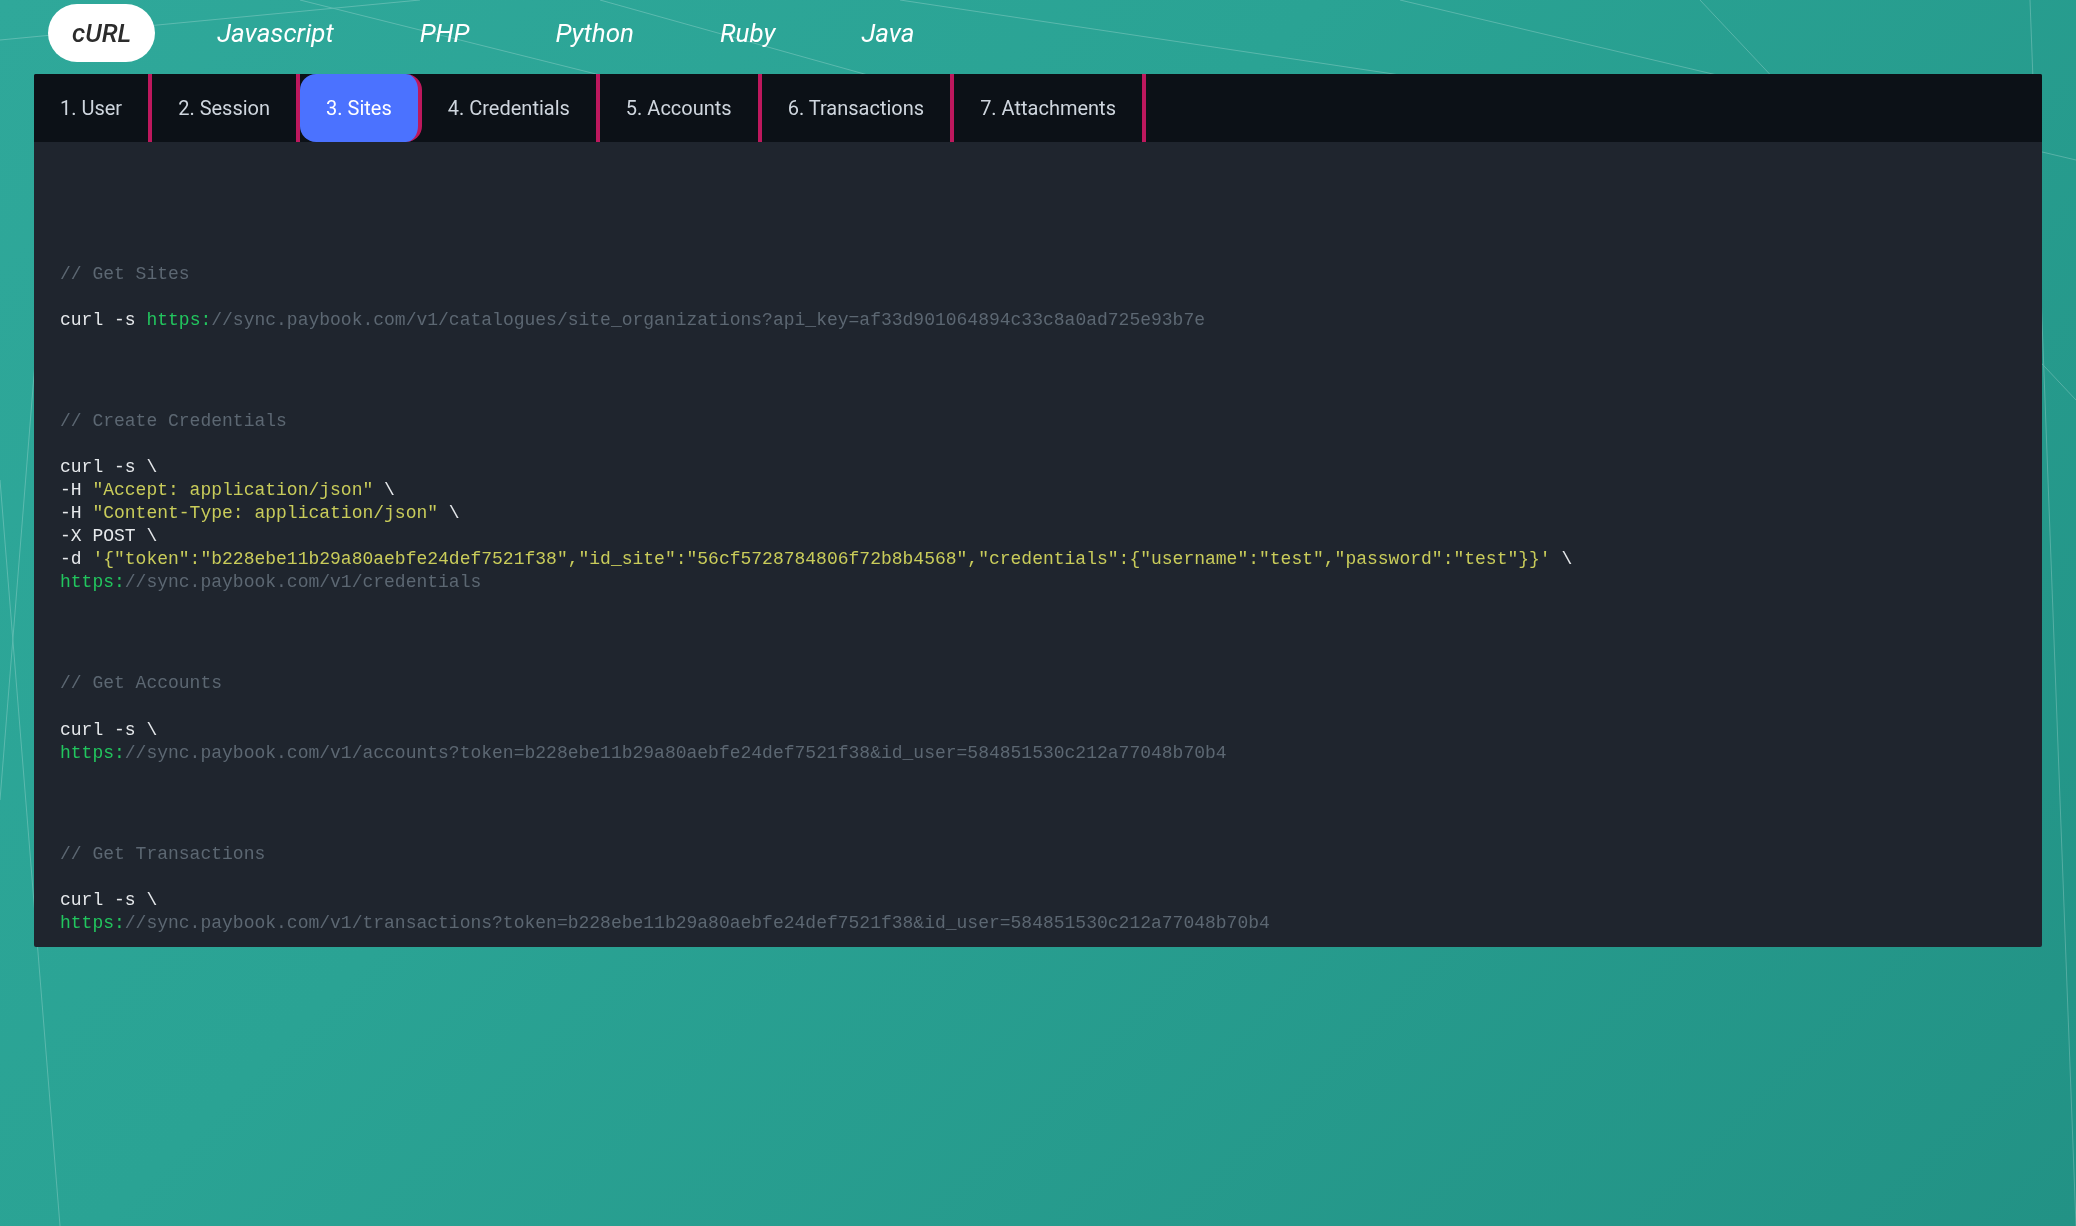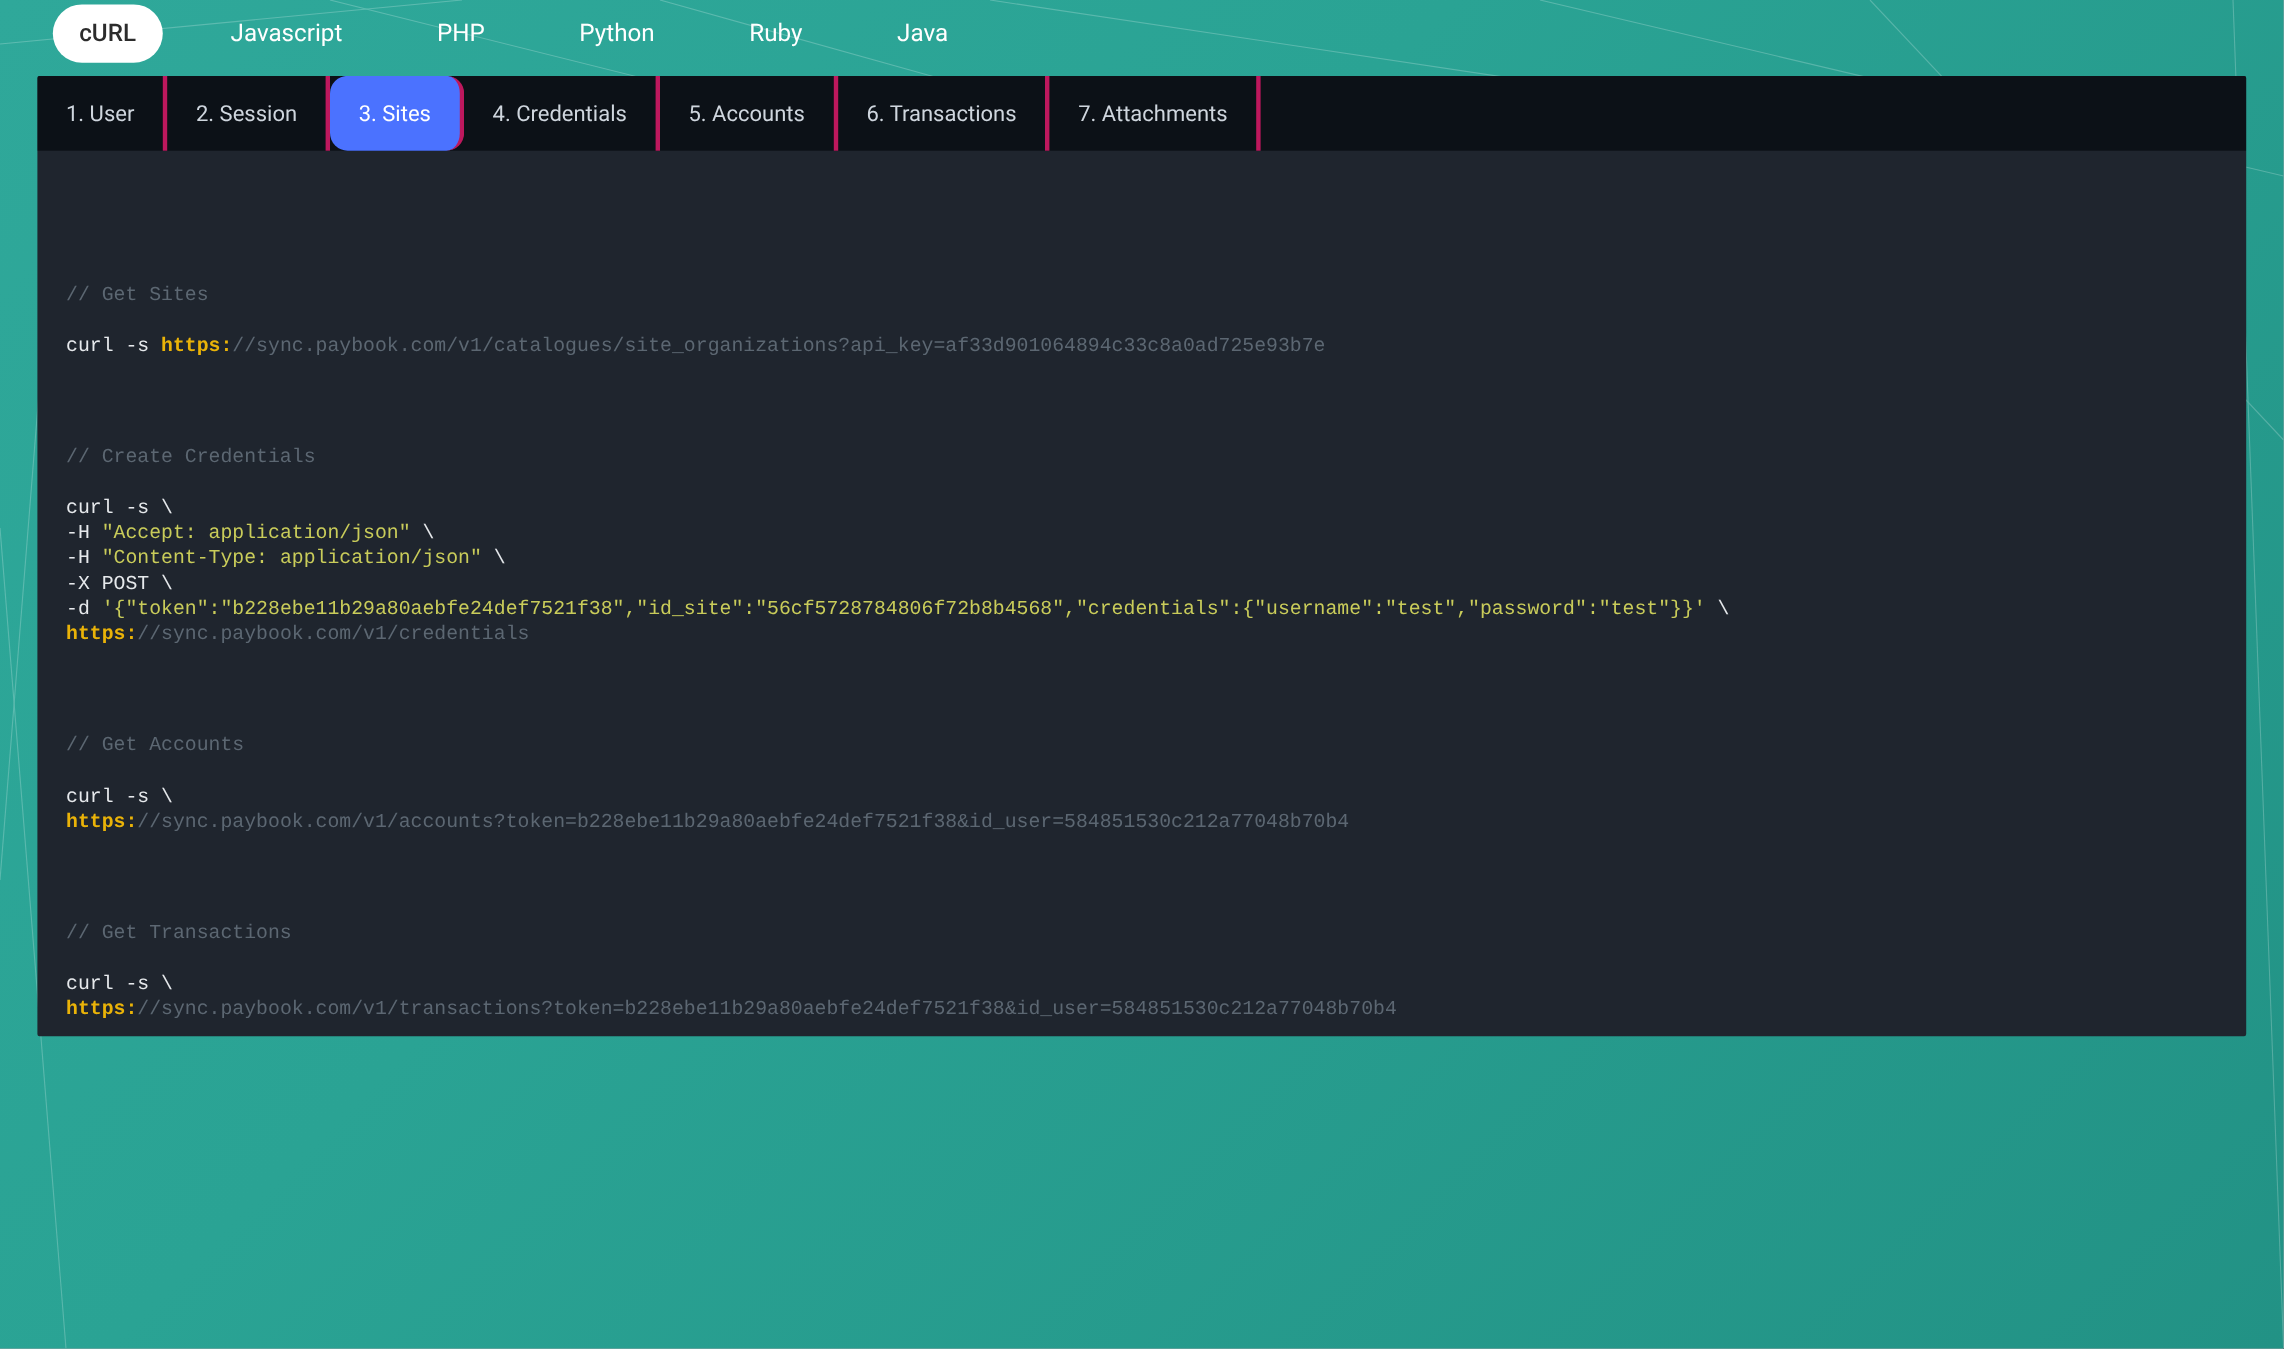--- a/index.html
+++ b/index.html
@@ -28,26 +28,27 @@
 
   
   .lang-row {
     display: flex;
     align-items: center;
     gap: 38px;
     padding: 0 0 12px 14px;
   }
   .lang-tab {
     color: #ffffff;
-    font-size: 22px;
+    font-size: 26px;
     font-weight: 400;
     padding: 14px 24px;
     border-radius: 999px;
     cursor: pointer;
     white-space: nowrap;
+    font-style: italic;
   }
   .lang-tab.active {
     background: #ffffff;
     color: #2c2c2c;
     font-weight: 500;
   }
   .view-response {
     color: #ffffff;
     font-size: 21px;
     font-weight: 400;
@@ -94,21 +95,21 @@
     white-space: pre-wrap;
     word-break: break-all;
     margin-top: 24px;
   }
   .code-block { margin-bottom: 78px; }
   .code-block:last-child { margin-bottom: 0; }
   .tok-comment { color: #5c6772; }
   .tok-cmd     { color: #e6e9ec; }
   .tok-flag    { color: #e6e9ec; }
   .tok-str     { color: #c9cc5a; }
-  .tok-scheme  { color: #eab308; font-weight: 700; }
+  .tok-scheme  { color: #22c55e; font-weight: 400; }
   .tok-url     { color: #5c6772; }
 </style>
 </head>
 <body>
 
 <div class="bg-lines">
   <svg viewBox="0 0 2076 1226" preserveAspectRatio="none">
     <line x1="0" y1="40" x2="420" y2="0"></line>
     <line x1="300" y1="0" x2="700" y2="100"></line>
     <line x1="600" y1="0" x2="1100" y2="140"></line>

